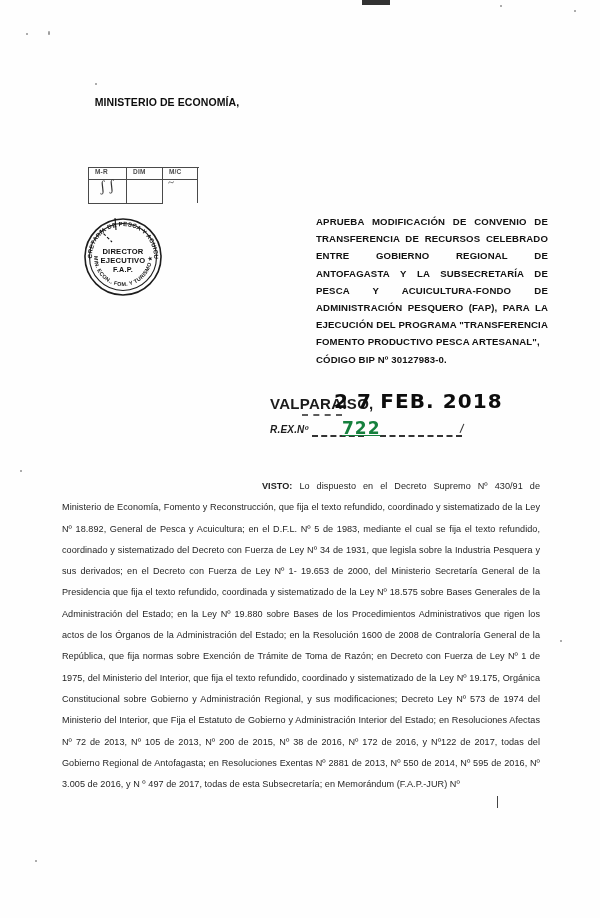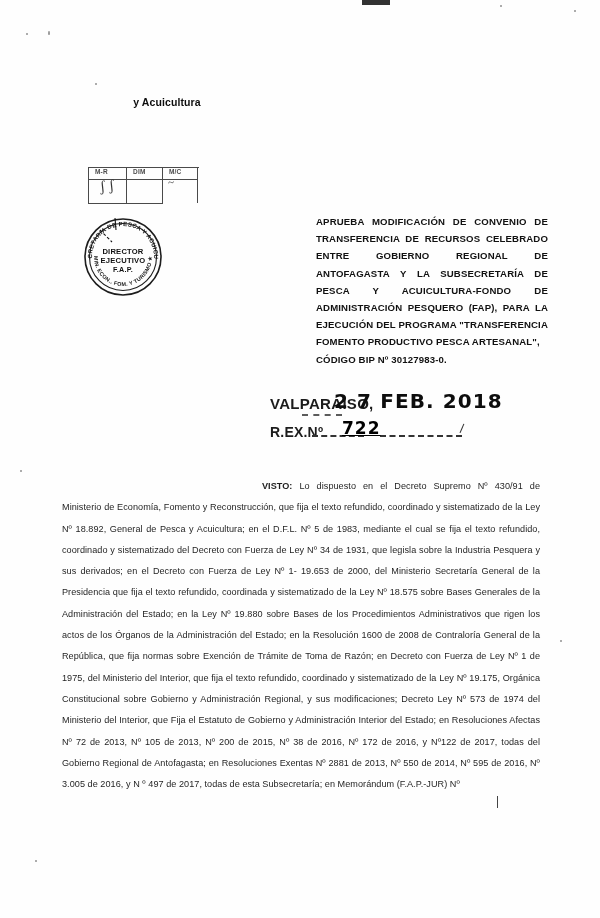--- a/index.html
+++ b/index.html
@@ -157,24 +157,25 @@
   .pd-dashtop {
     position: absolute;
     left: 32px; top: 24px;
     width: 40px;
     border-top: 2px dashed #333;
     opacity: .8;
   }
   .pd-rex {
     position: absolute;
     left: 0; top: 34px;
-    font-size: 14px;
+    font-size: 10px;
     font-weight: bold;
     letter-spacing: .2px;
     color: #1c1c1c;
+    font-style: italic;
   }
   .pd-line1 {
     position: absolute;
     left: 42px; top: 45px;
     width: 52px;
     border-top: 2px dashed #333;
   }
   .pd-line2 {
     position: absolute;
     left: 110px; top: 45px;
@@ -187,21 +188,21 @@
     font-size: 13px;
     color: #333;
     transform: rotate(8deg);
   }
   .pd-num {
     position: absolute;
     left: 72px; top: 28px;
     font-size: 17px;
     font-weight: bold;
     letter-spacing: 1px;
-    color: #000000;
+    color: #15803d;
     font-family: "DejaVu Sans", sans-serif;
     text-decoration: underline;
   }
 
   
   .body-text {
     position: absolute;
     left: 62px;
     top: 476px;
     width: 478px;
@@ -233,21 +234,21 @@
   <div class="speck" style="left:26px;top:33px;width:2px;height:2px;"></div>
   <div class="speck" style="left:48px;top:31px;width:2px;height:4px;"></div>
   <div class="speck" style="left:95px;top:83px;width:2px;height:2px;"></div>
   <div class="speck" style="left:500px;top:5px;width:2px;height:2px;"></div>
   <div class="speck" style="left:574px;top:10px;width:2px;height:2px;"></div>
   <div class="speck" style="left:20px;top:470px;width:2px;height:2px;"></div>
   <div class="speck" style="left:560px;top:640px;width:2px;height:2px;"></div>
   <div class="speck" style="left:35px;top:860px;width:2px;height:2px;"></div>
 
   <div class="letterhead">
-    <div>y Acuicultura</div>
+    <div>MINISTERIO DE ECONOMÍA,</div>
   </div>
 
   <div class="route-table">
     <div class="cell" style="left:0;width:38px;"></div>
     <div class="cell" style="left:38px;width:36px;"></div>
     <div class="cell" style="left:74px;width:36px;"></div>
     <div class="vline-end"></div>
     <div class="hline" style="top:12px;"></div>
     <div class="hline" style="top:36px;width:74px;"></div>
     <div class="route-lbl" style="left:7px;">M-R</div>

